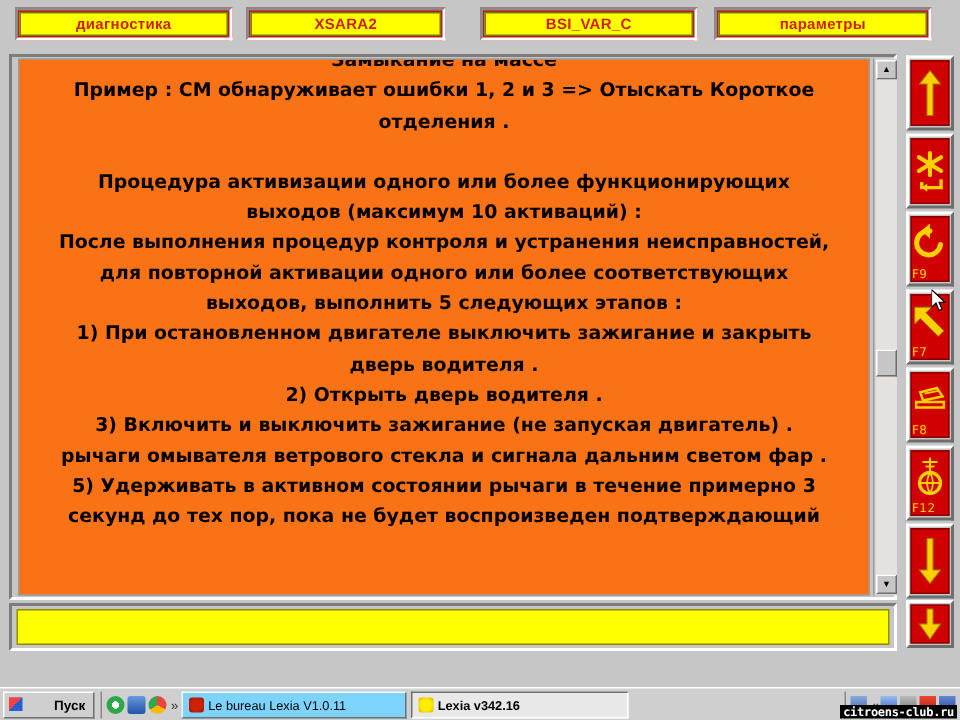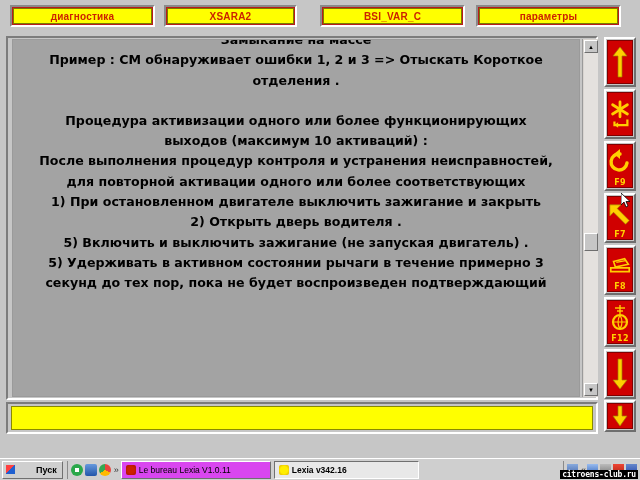--- a/index.html
+++ b/index.html
@@ -64,21 +64,21 @@
     width: 592px; height: 364px;
     background: #c6c6c6;
     border: 2px solid;
     border-color: #7c7c7c #ffffff #ffffff #7c7c7c;
     box-sizing: border-box;
   }
   .content-white {
     position: absolute;
     left: 4px; top: 1px;
     width: 568px; height: 358px;
-    background: #a3a3a3;
+    background: #f97316;
     border: 1px solid #9a9a9a;
     box-sizing: border-box;
     overflow: hidden;
   }
   .text-body {
     position: relative;
     top: -10px;
     padding: 0 4px;
     text-align: center;
     font-family: "DejaVu Sans", sans-serif;
@@ -156,24 +156,23 @@
     box-sizing: border-box;
     overflow: hidden;
     display: flex;
     align-items: center;
     justify-content: center;
   }
   .fn-face svg { display: block; }
   .fn-label {
     position: absolute;
     left: 0; right: 0; bottom: 0px;
-    text-align: center;
     font-family: "DejaVu Sans", sans-serif;
     font-size: 8px;
-    font-weight: bold;
+    font-weight: normal;
     color: #ffd000;
     line-height: 9px;
     letter-spacing: 0.3px;
   }
 
   
   .status-frame {
     position: absolute;
     left: 6px; top: 402px;
     width: 592px; height: 32px;
@@ -255,21 +254,21 @@
     margin-left: 4px;
     padding-left: 3px;
     border-left: 1px solid #8a8a8a;
     height: 18px;
   }
   .ql-ico { width: 12px; height: 12px; border-radius: 2px; }
   .ql-chev { font-size: 9px; color:#333; margin-left:1px; letter-spacing:-1px;}
   .task-btn {
     height: 18px;
     margin-left: 3px;
-    background: #d946ef;
+    background: #7dd3fc;
     border: 1px solid;
     border-color: #ffffff #707070 #707070 #ffffff;
     display: flex;
     align-items: center;
     gap: 3px;
     padding: 0 4px;
     font-size: 8.5px;
     color: #000;
     box-sizing: border-box;
     overflow: hidden;
@@ -333,23 +332,26 @@
     <div class="content-white">
       <div class="text-body">
         <p>Замыкание на массе</p>
         <p>Пример : СМ обнаруживает ошибки 1, 2 и 3 =&gt; Отыскать Короткое</p>
         <p>отделения .</p>
         <p class="blank"></p>
         <p>Процедура активизации одного или более функционирующих</p>
         <p>выходов (максимум 10 активаций) :</p>
         <p>После выполнения процедур контроля и устранения неисправностей,</p>
         <p>для повторной активации одного или более соответствующих</p>
+        <p>выходов, выполнить 5 следующих этапов :</p>
         <p>1) При остановленном двигателе выключить зажигание и закрыть</p>
+        <p>дверь водителя .</p>
         <p>2) Открыть дверь водителя .</p>
-        <p>5) Включить и выключить зажигание (не запуская двигатель) .</p>
+        <p>3) Включить и выключить зажигание (не запуская двигатель) .</p>
+        <p>рычаги омывателя ветрового стекла и сигнала дальним светом фар .</p>
         <p>5) Удерживать в активном состоянии рычаги в течение примерно 3</p>
         <p>секунд до тех пор, пока не будет воспроизведен подтверждающий</p>
       </div>
     </div>
 
     <div class="vscroll">
       <div class="sb-btn sb-up">▲</div>
       <div class="sb-track">
         <div class="sb-thumb"></div>
       </div>

